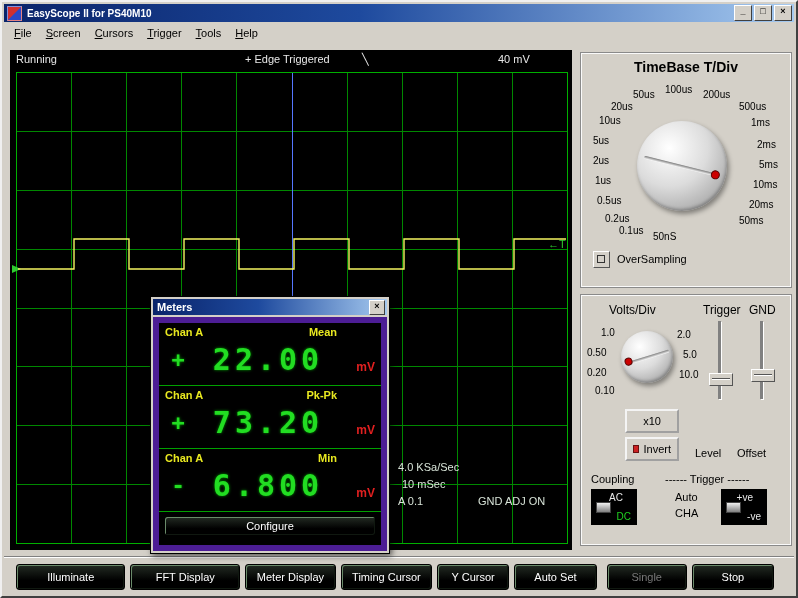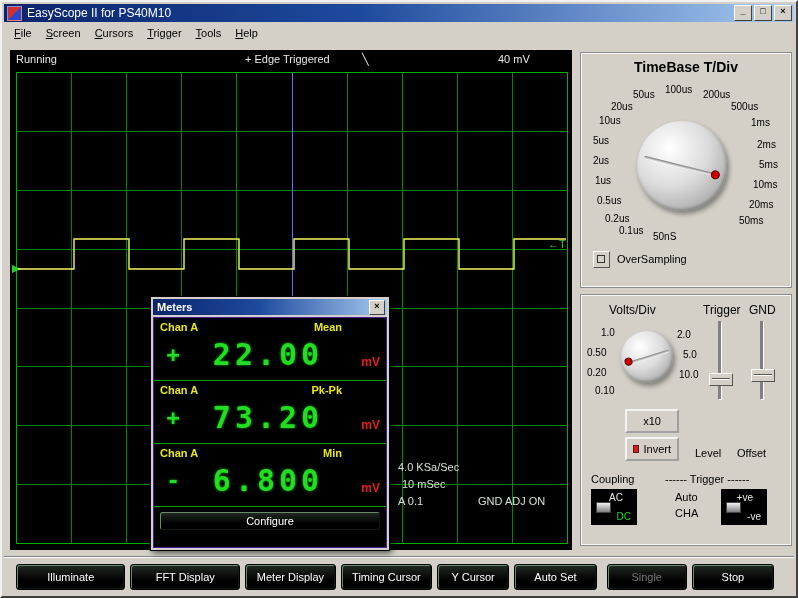--- a/index.html
+++ b/index.html
@@ -6,21 +6,21 @@
   .window{position:relative;width:798px;height:598px;background:#d4d0c8;
     font-family:"Liberation Sans",sans-serif;overflow:hidden;box-sizing:border-box;
     border:2px solid;border-color:#f0f0f0 #404040 #404040 #f0f0f0;}
 
   
   .titlebar{position:absolute;left:2px;top:2px;right:2px;height:18px;
     background:linear-gradient(90deg,#0a246a 0%,#1e4a9e 45%,#a6caf0 100%);
     display:flex;align-items:center;padding:0 2px;gap:2px;}
   .app-icon{width:13px;height:13px;margin:0 3px 0 1px;
     background:linear-gradient(135deg,#d03030 48%,#2a48c8 52%);border:1px solid rgba(255,255,255,.4);}
-  .win-title{color:#fff;font-weight:normal;font-size:12px;flex:1;white-space:nowrap;}
+  .win-title{color:#fff;font-weight:bold;font-size:10px;flex:1;white-space:nowrap;}
   .winbtn{width:16px;height:14px;background:#d4d0c8;border:1px solid;
     border-color:#fff #404040 #404040 #fff;font-size:9px;line-height:11px;text-align:center;
     font-weight:bold;color:#000;cursor:default;}
 
   
   .menubar{position:absolute;left:2px;top:20px;right:2px;height:22px;display:flex;
     align-items:center;padding-left:3px;font-size:11px;color:#000;}
   .menu-item{display:inline-block;padding:3px 7px;}
   .menu-item::first-letter{text-decoration:underline;}
 
@@ -31,49 +31,49 @@
   .t-marker{position:absolute;left:538px;top:188px;color:#30c830;font-size:11px;z-index:2;}
 
   
   .dialog{position:absolute;left:148px;top:294px;width:240px;background:#d4d0c8;
     border:1px solid #000;padding:2px;z-index:5;box-shadow:2px 2px 6px rgba(0,0,0,.6);box-sizing:border-box;}
   .dialog-title{height:16px;background:linear-gradient(90deg,#0a246a 0%,#1e4a9e 45%,#a6caf0 100%);
     color:#fff;font-weight:bold;font-size:11px;display:flex;align-items:center;padding:0 2px 0 4px;}
   .dlg-close{margin-left:auto;width:14px;height:13px;background:#d4d0c8;border:1px solid;
     border-color:#fff #404040 #404040 #fff;color:#000;font-size:9px;line-height:11px;
     text-align:center;font-weight:bold;}
-  .dialog-body{background:#000;border:1px solid #4c1d95;margin-top:2px;}
+  .dialog-body{background:#000;border:6px solid #4c1d95;margin-top:2px;}
   .meter-row{height:63px;padding:3px 6px 0;border-bottom:1px solid #00a000;box-sizing:border-box;}
   .meter-head{display:flex;font-size:11px;font-weight:bold;color:#e8e820;}
   .meter-metric{margin-left:auto;margin-right:38px;}
   .meter-valrow{display:flex;align-items:center;height:42px;}
   .meter-sign{width:26px;color:#22dd22;font:bold 22px "DejaVu Sans Mono",monospace;text-align:center;
     text-shadow:0 0 3px rgba(0,230,0,.7);}
   .meter-value{flex:1;text-align:center;color:#22dd22;
     font:bold 30px "DejaVu Sans Mono",monospace;letter-spacing:4px;
     text-shadow:0 0 3px rgba(0,230,0,.7);}
   .meter-unit{width:30px;color:#e02020;font-size:12px;font-weight:bold;align-self:flex-end;
     padding-bottom:6px;text-align:right;}
-  .configure-row{padding:4px 5px 16px;}
+  .configure-row{padding:4px 5px 9px;}
 
   
   .dark-btn{height:26px;background:linear-gradient(180deg,#232b23,#000 65%);color:#fff;
     border:1px solid #000;box-shadow:inset 1px 1px 0 #6a8a6a,inset -1px -1px 0 #101810;
     font-size:11px;font-family:"Liberation Sans",sans-serif;border-radius:3px;cursor:default;}
   .configure-btn{width:100%;height:20px;font-size:11px;}
   .disabled{color:#787878;}
 
   
   .panel{position:absolute;left:578px;width:212px;background:#d4d0c8;box-sizing:border-box;
     border:1px solid #8a8a8a;box-shadow:inset 1px 1px 0 #fafafa,inset -1px -1px 0 #fafafa;}
   .tb-panel{top:50px;height:236px;}
   .tb-title{position:absolute;top:6px;left:0;right:0;text-align:center;font-size:14px;font-weight:bold;}
   .tbl{position:absolute;font-size:10px;white-space:nowrap;}
   .tb0{left:30px;top:48px}.tb1{left:52px;top:36px}.tb2{left:84px;top:31px}.tb3{left:122px;top:36px}
-  .tb4{left:150px;top:48px}.tb5{left:18px;top:62px}.tb6{left:170px;top:64px}.tb7{left:12px;top:82px}
+  .tb4{left:158px;top:48px}.tb5{left:18px;top:62px}.tb6{left:170px;top:64px}.tb7{left:12px;top:82px}
   .tb8{left:176px;top:86px}.tb9{left:12px;top:102px}.tb10{left:178px;top:106px}.tb11{left:14px;top:122px}
   .tb12{left:172px;top:126px}.tb13{left:16px;top:142px}.tb14{left:168px;top:146px}.tb15{left:24px;top:160px}
   .tb16{left:158px;top:162px}.tb17{left:38px;top:172px}.tb18{left:72px;top:178px}
 
   .knob{position:absolute;border-radius:50%;
     background:radial-gradient(circle at 36% 30%,#ffffff,#dcdcdc 45%,#b2b2b2 75%,#8e8e8e);
     box-shadow:2px 3px 5px rgba(0,0,0,.4),inset -1px -2px 3px rgba(0,0,0,.25);}
   .tb-knob{left:56px;top:68px;width:90px;height:90px;}
   .knob-slot{position:absolute;left:7%;right:7%;top:50%;height:3px;margin-top:-1px;
     background:linear-gradient(180deg,#7a7a7a,#f8f8f8);border-radius:2px;}

